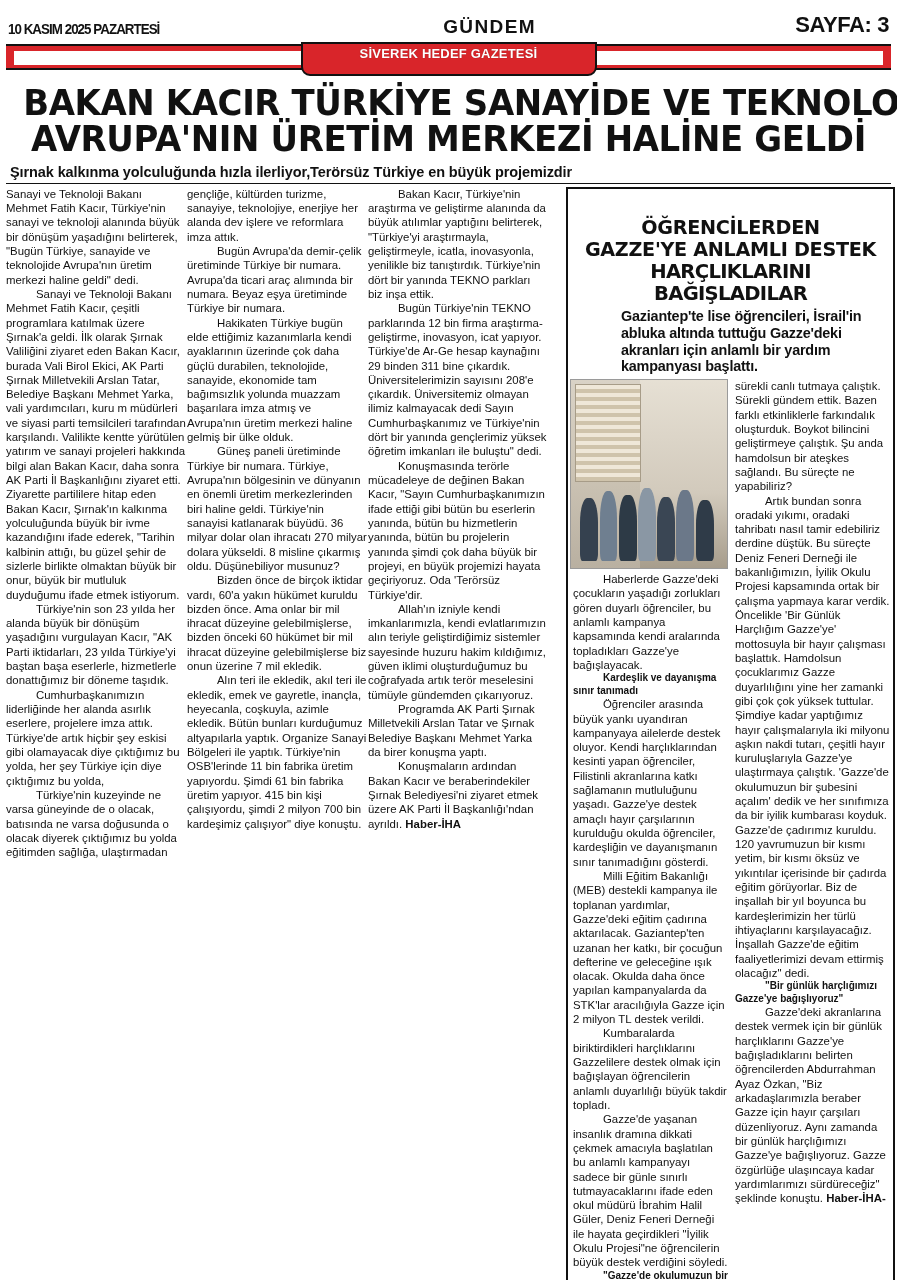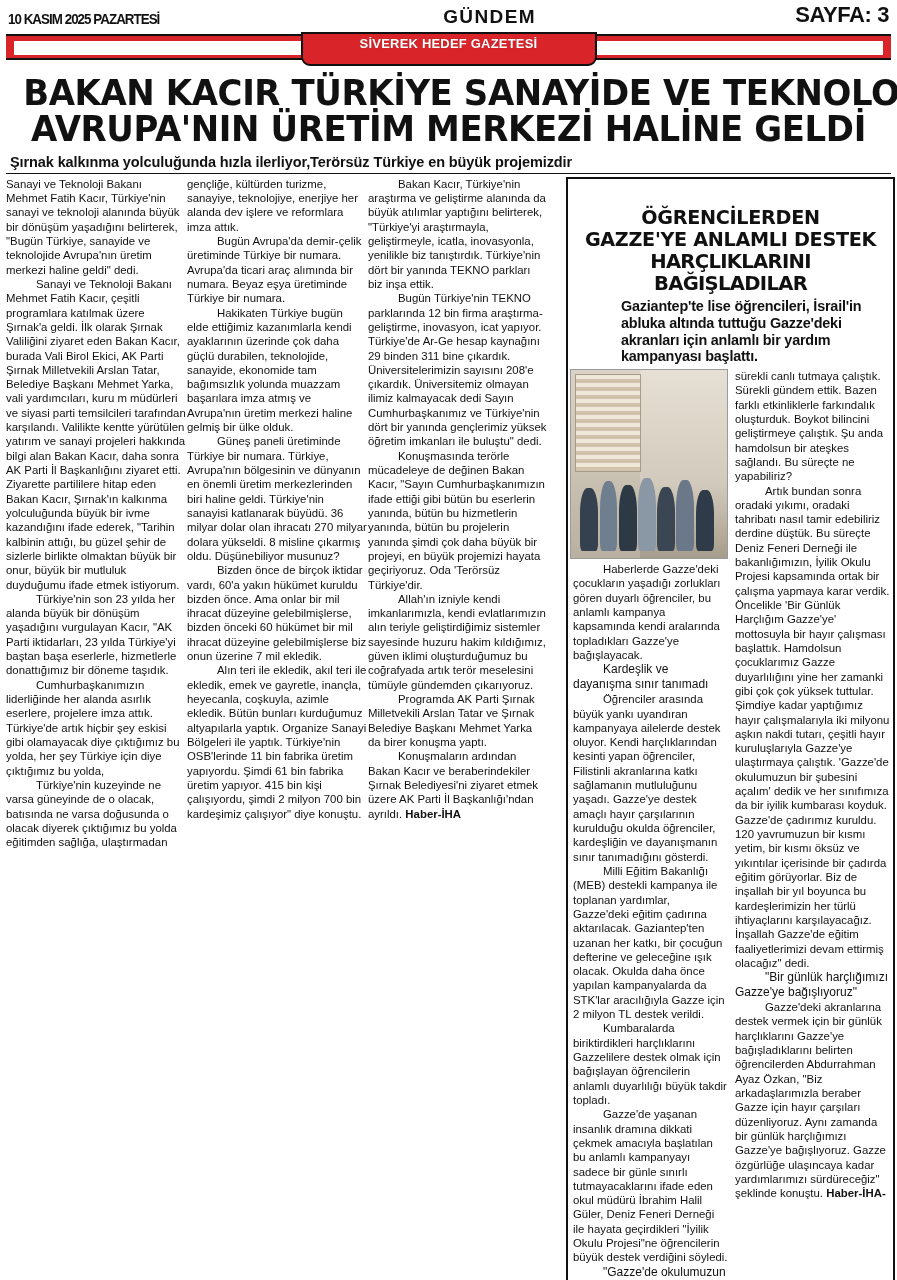--- a/index.html
+++ b/index.html
@@ -19,20 +19,21 @@
     padding: 0 6px;
   }
 
   
   .masthead {
     display: flex;
     align-items: flex-end;
     justify-content: space-between;
     height: 30px;
     padding: 0 2px 2px 2px;
+    margin-top: 10px;
   }
   .mast-date {
     font-weight: bold;
     font-size: 15.5px;
     letter-spacing: -1.1px;
     transform: scaleX(0.86);
     transform-origin: left bottom;
     white-space: nowrap;
   }
   .mast-section {
@@ -136,22 +137,22 @@
 
   .txt {
     font-size: 11.4px;
     line-height: 1.255;
     text-align: left;
     hyphens: none;
   }
   .txt p { text-indent: 30px; margin: 0; }
   .txt p.noind { text-indent: 0; }
   .sub-h {
-    font-weight: normal;
-    font-size: 12px;
+    font-weight: bold;
+    font-size: 10px;
     line-height: 1.25;
     text-indent: 0;
   }
   .byline { font-weight: bold; }
 
   
   .side-head {
     text-align: center;
     font-family: "DejaVu Sans", sans-serif;
     font-weight: bold;

